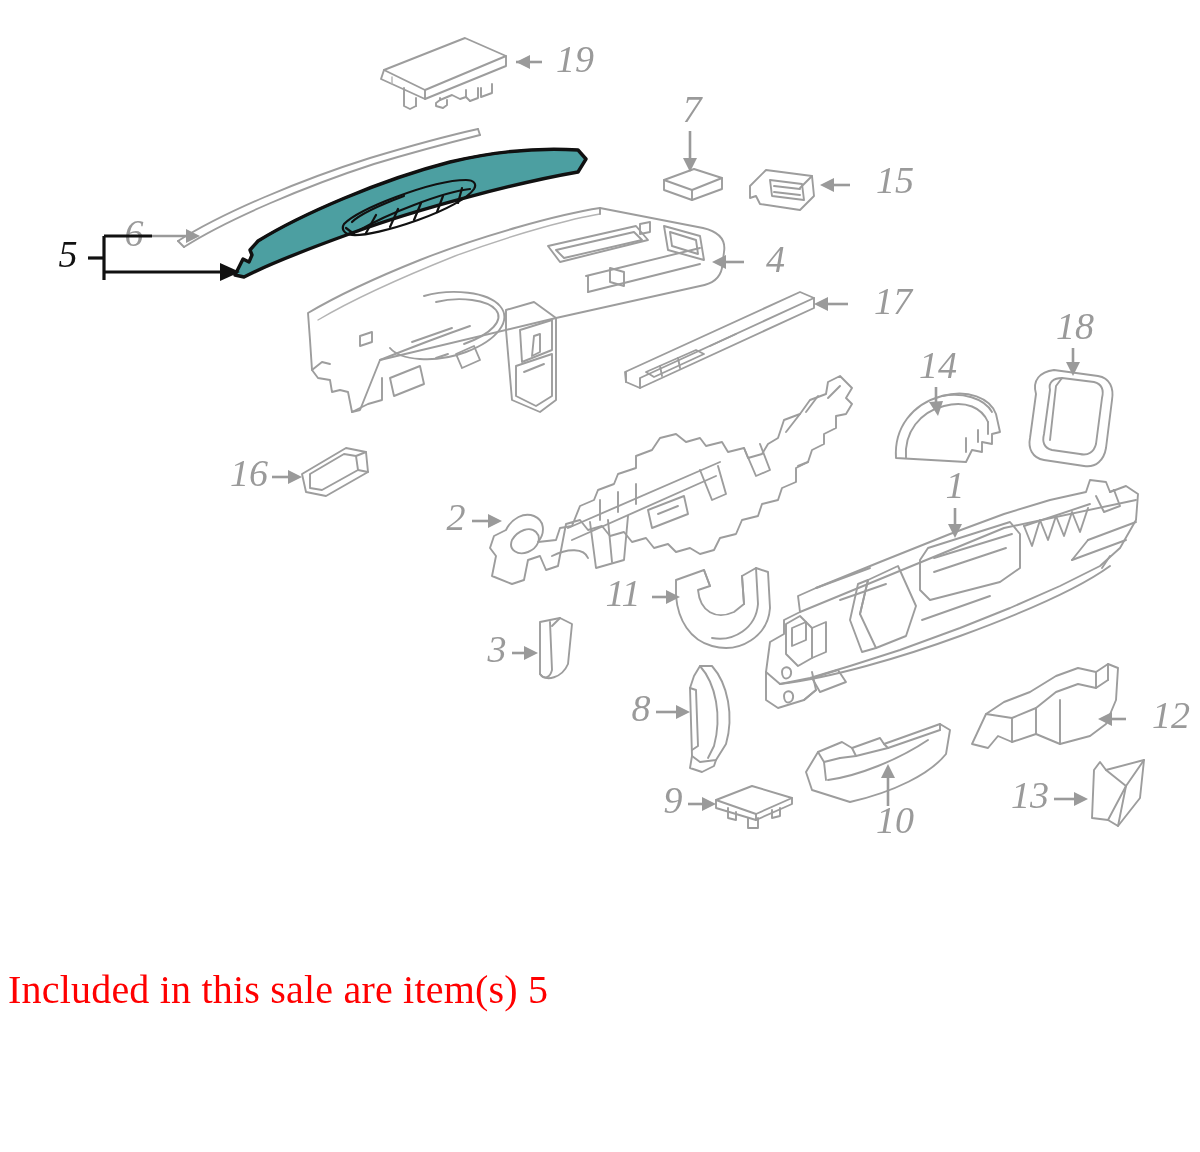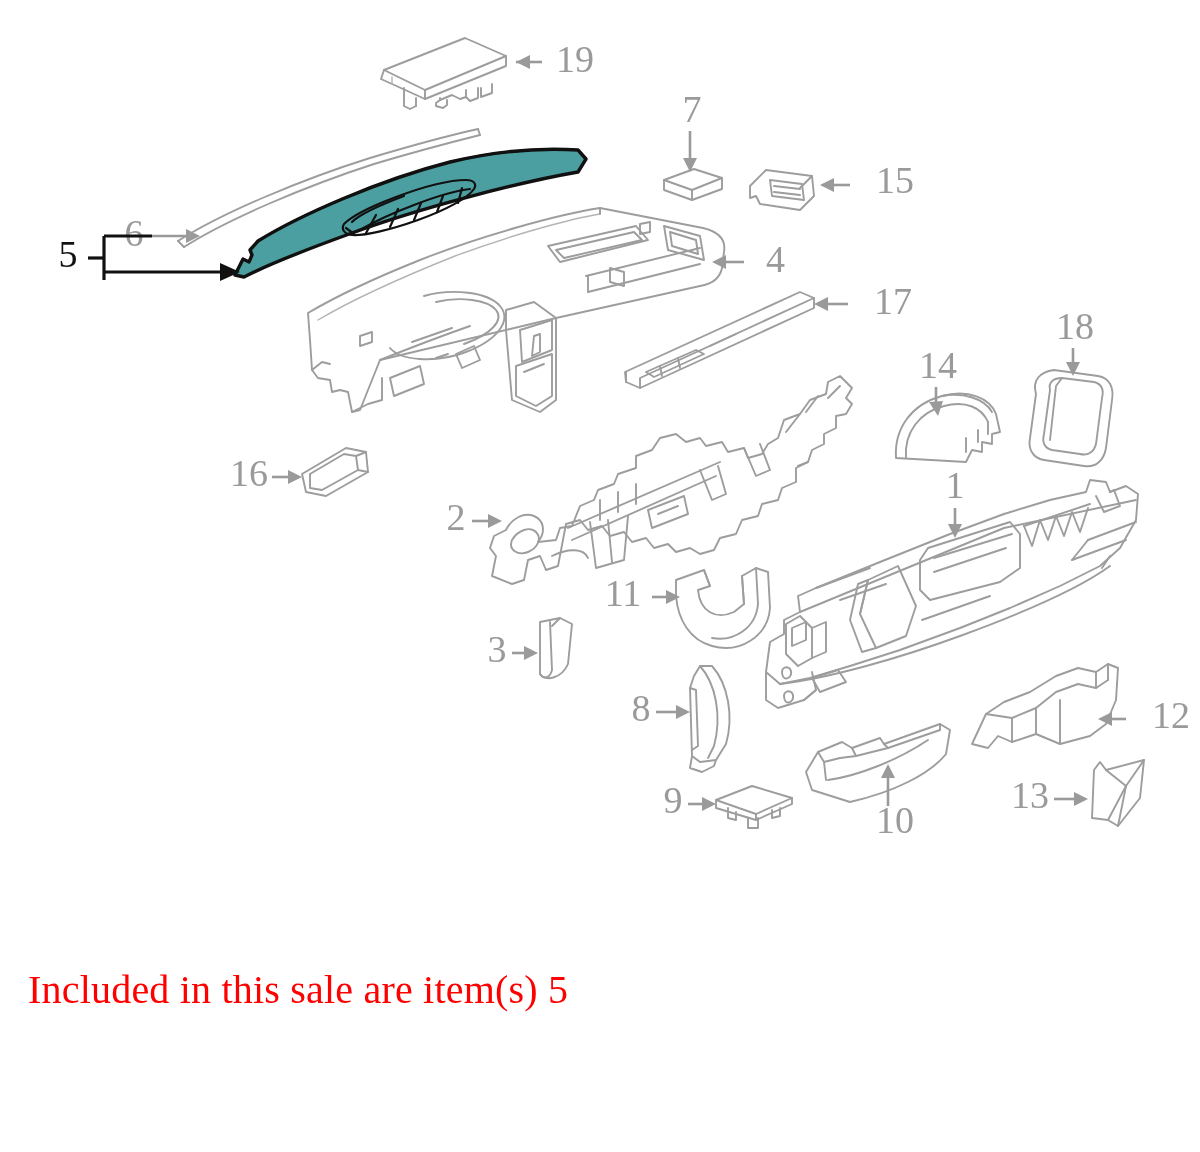--- a/index.html
+++ b/index.html
@@ -13,20 +13,21 @@
     position: relative;
     font-family: "Liberation Serif", "DejaVu Serif", serif;
     overflow: hidden;
   }
   #diagram-stage {
     position: absolute;
     left: 0;
     top: 0;
     width: 1096px;
     height: 910px;
+    font-style: italic;
   }
   #diagram-svg {
     display: block;
     width: 1200px;
     height: 910px;
   }
   .caption-bar {
     position: absolute;
     left: 0;
     top: 955px;
@@ -37,21 +38,20 @@
     padding-left: 8px;
     box-sizing: border-box;
   }
   .caption-text {
     font-family: "Liberation Serif", "DejaVu Serif", serif;
     font-size: 40px;
     line-height: 1.1;
     color: #ff0000;
     white-space: pre;
     letter-spacing: 0.2px;
-    margin-left: 20px;
   }
   
   .lbl {
     font-family: "Liberation Serif", "DejaVu Serif", serif;
     font-size: 38px;
     fill: #9a9a9a;
     dominant-baseline: middle;
   }
   .lbl-dark {
     font-family: "Liberation Serif", "DejaVu Serif", serif;

